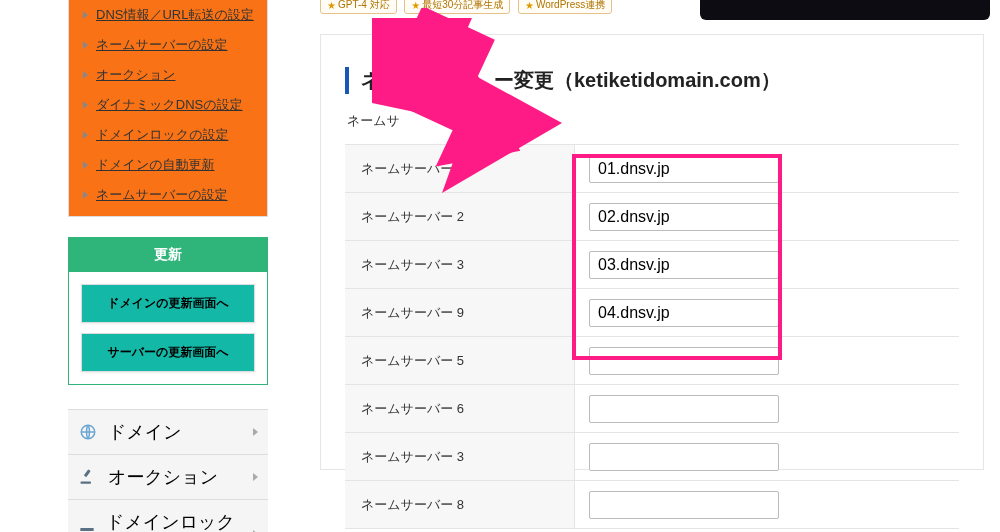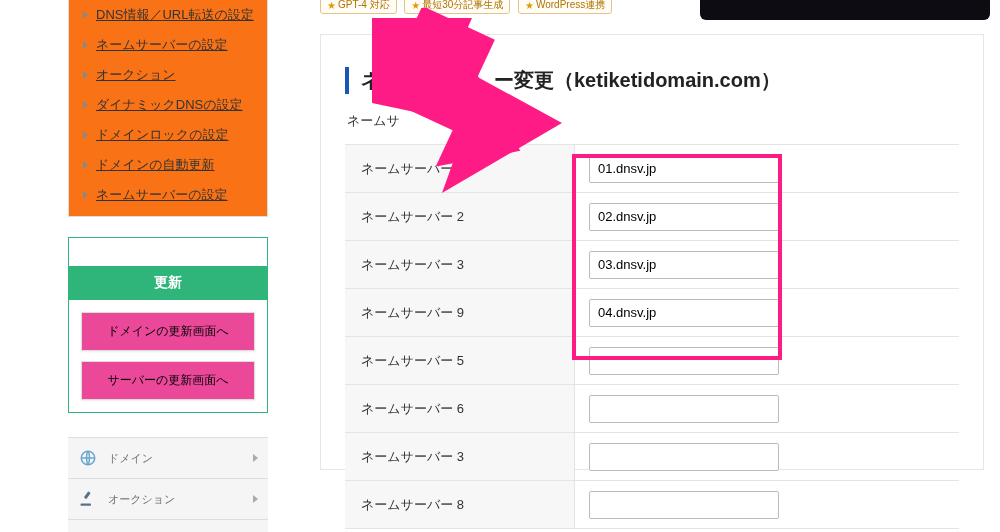--- a/index.html
+++ b/index.html
@@ -52,33 +52,32 @@
     margin-top: 20px;
     border: 1px solid #2fb57a;
   }
   .update-head {
     background: #2fb57a;
     color: #fff;
     text-align: center;
     font-weight: bold;
     padding: 8px 0;
     font-size: 14px;
-    margin-top: 28px;
   }
   .update-body {
     padding: 12px;
   }
   .update-btn {
     display: block;
     width: 100%;
-    background: #ec4899;
+    background: #14b8a6;
     border: 1px solid #ddd;
     padding: 10px 4px;
     font-size: 12px;
-    font-weight: normal;
+    font-weight: bold;
     text-align: center;
     margin-bottom: 10px;
     cursor: pointer;
     box-shadow: 0 1px 2px rgba(0,0,0,0.08);
   }
   .update-btn:last-child { margin-bottom: 0; }
 
   .catlist {
     margin-top: 24px;
     border-top: 1px solid #ddd;
@@ -93,22 +92,22 @@
     cursor: pointer;
   }
   .cat-icon {
     width: 20px; height: 20px;
     display: flex; align-items: center; justify-content: center;
     color: #6aa6d0;
     font-size: 14px;
   }
   .cat-label {
     flex: 1 1 auto;
-    font-size: 11px;
-    color: #737373;
+    font-size: 18px;
+    color: #000000;
   }
   .cat-caret {
     width: 0; height: 0;
     border-top: 4px solid transparent;
     border-bottom: 4px solid transparent;
     border-left: 5px solid #aaa;
   }
 
   
   .topstrip {
@@ -188,21 +187,21 @@
   .ns-field {
     flex: 1 1 auto;
     padding: 8px 14px;
   }
   .ns-field input {
     width: 190px;
     height: 28px;
     border: 1px solid #bbb;
     border-radius: 2px;
     padding: 2px 8px;
-    font-size: 13px;
+    font-size: 16px;
   }
 
   
   .hl {
     position: absolute;
     border: 4px solid #ff1b86;
     pointer-events: none;
   }
   .arrow {
     position: absolute;

